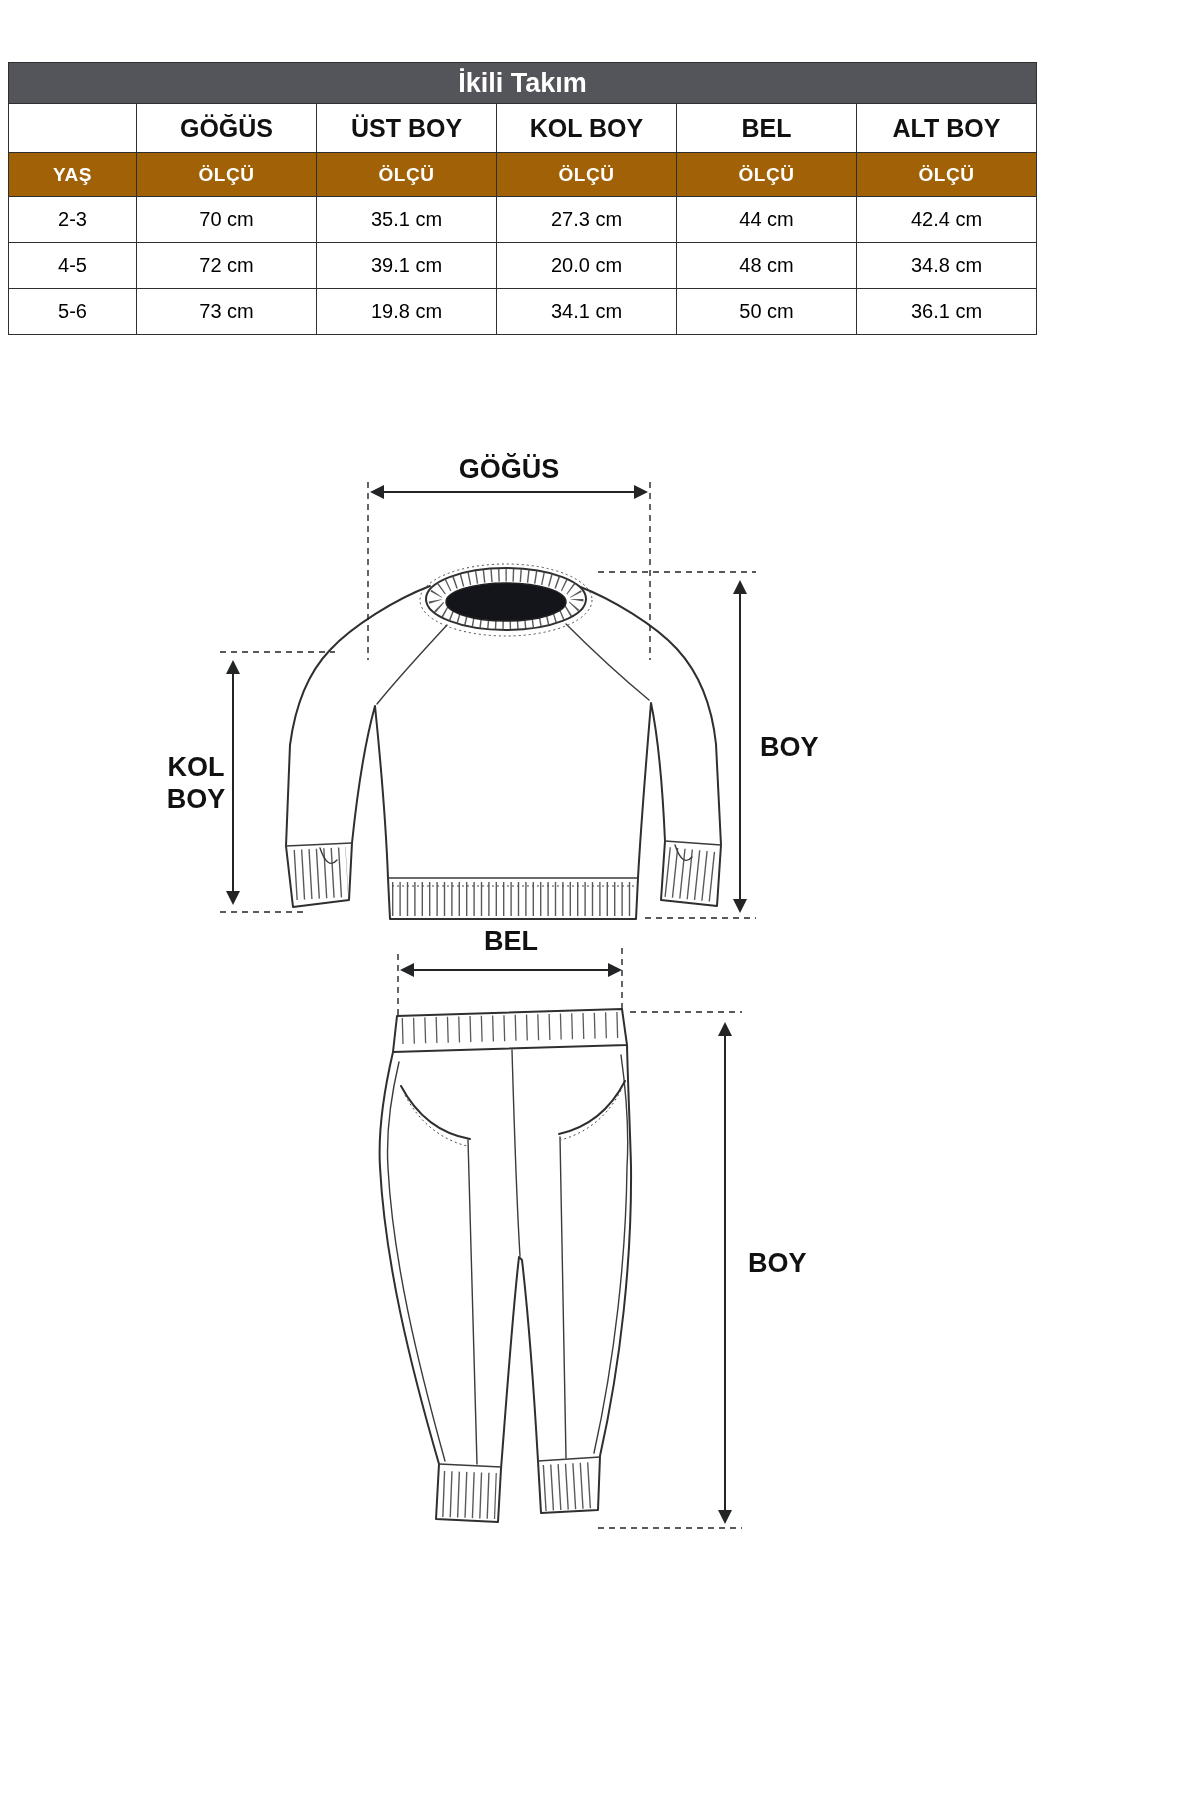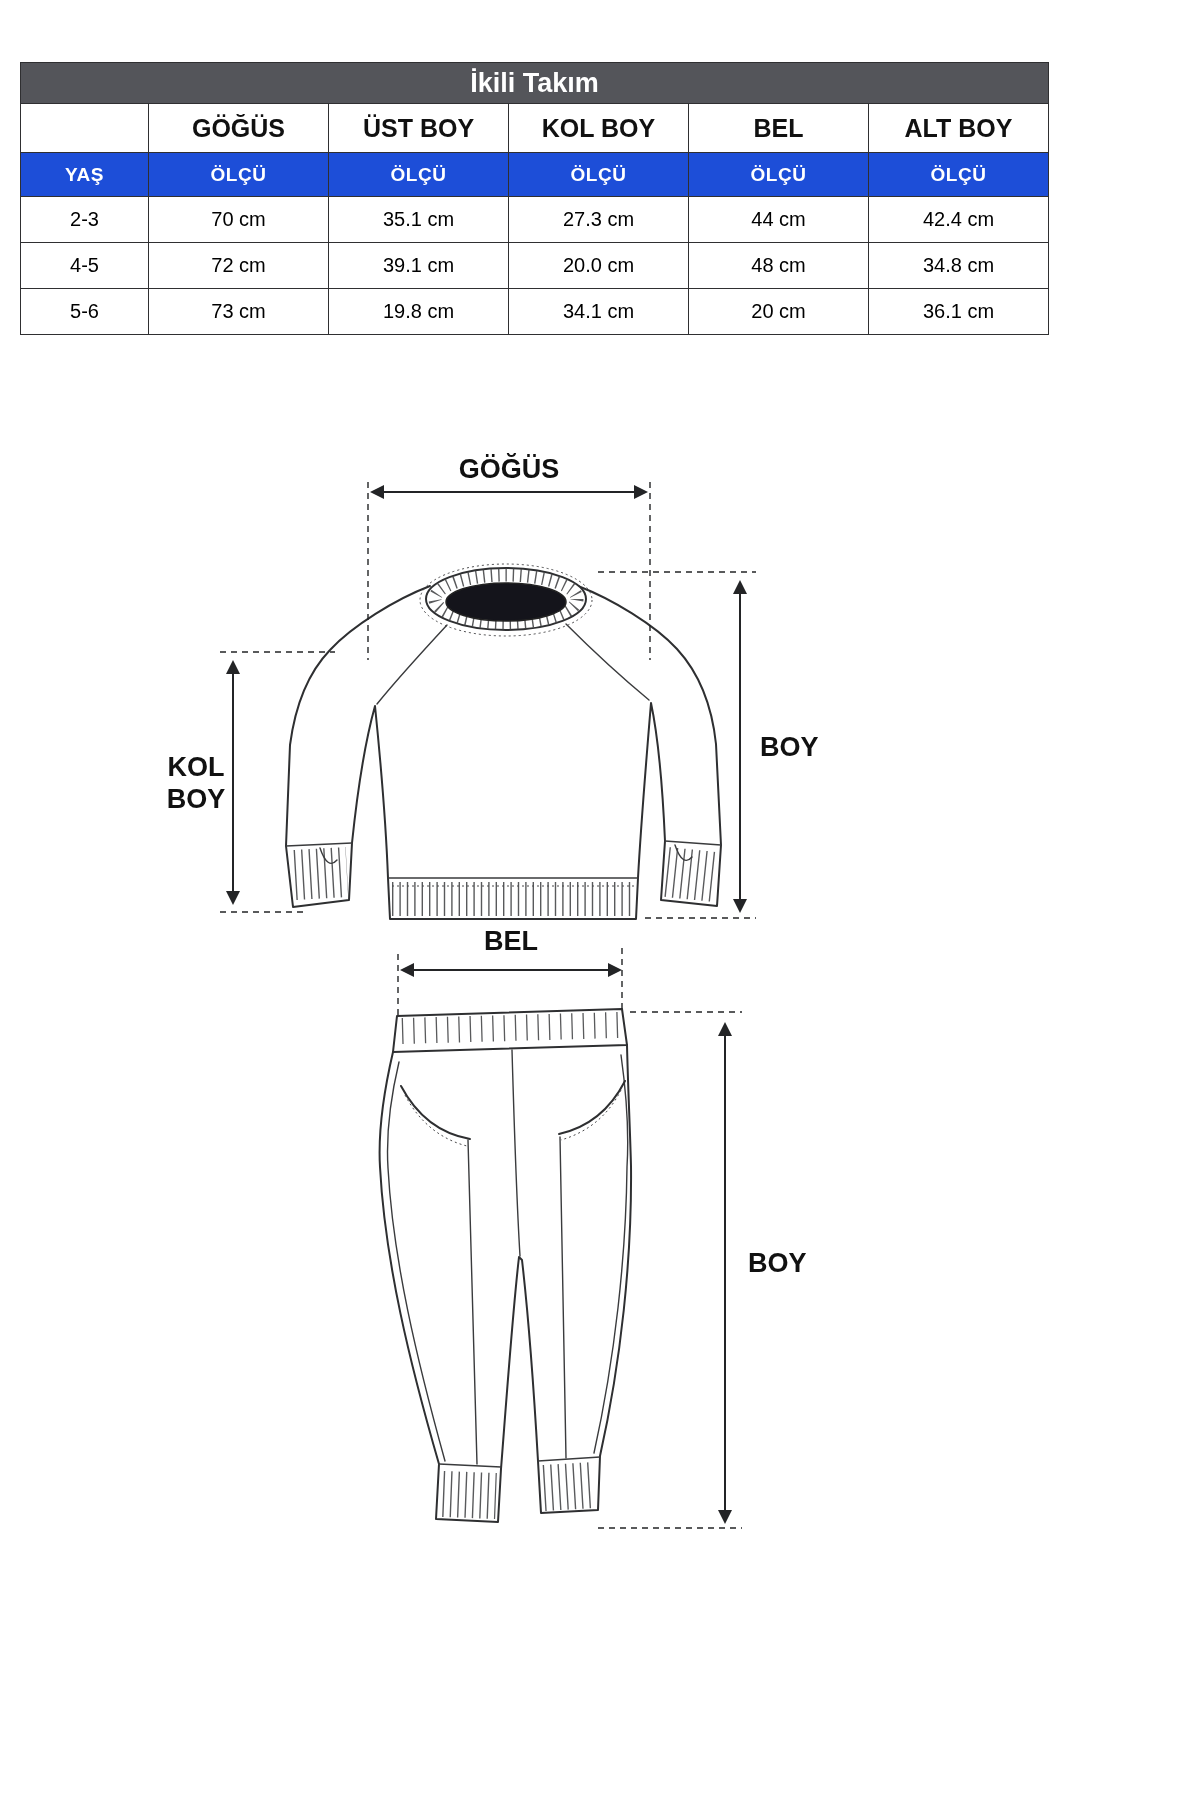--- a/index.html
+++ b/index.html
@@ -7,40 +7,40 @@
   body {
     width: 1200px; height: 1800px;
     background: #ffffff;
     font-family: "Liberation Sans", sans-serif;
     position: relative;
     color: #161616;
   }
 
   
   .size-table {
-    position: absolute; top: 62px; left: 20px;
+    position: absolute; top: 62px; left: 8px;
     width: 1028px;
     border-collapse: collapse;
     table-layout: fixed;
   }
   .size-table th, .size-table td {
     border: 1px solid #2f2f31;
     text-align: center; vertical-align: middle;
     padding: 0; overflow: hidden;
   }
   .title-row th {
     background: #54555a; color: #ffffff;
     font-size: 27px; font-weight: bold; height: 41px;
   }
   .col-head-row th {
     background: #ffffff; color: #111111;
     font-size: 25px; font-weight: bold; height: 49px;
   }
   .sub-head-row th {
-    background: #1d4ed8; color: #ffffff;
+    background: #a16207; color: #ffffff;
     font-size: 19px; font-weight: bold; height: 44px;
     letter-spacing: 0.5px;
   }
   .data-row td { font-size: 20px; color: #000000; height: 46px; }
   col.c0 { width: 128px; }
   col.c  { width: 180px; }
 
   
   .diagram { position: absolute; top: 430px; left: 0; }
   .outline { fill: none; stroke: #2e2f31; stroke-width: 2; stroke-linejoin: round; stroke-linecap: round; }
@@ -104,21 +104,21 @@
       <td>39.1 cm</td>
       <td>20.0 cm</td>
       <td>48 cm</td>
       <td>34.8 cm</td>
     </tr>
     <tr class="data-row">
       <td>5-6</td>
       <td>73 cm</td>
       <td>19.8 cm</td>
       <td>34.1 cm</td>
-      <td>20 cm</td>
+      <td>50 cm</td>
       <td>36.1 cm</td>
     </tr>
   </tbody>
 </table>
 
 <svg class="diagram" width="1200" height="1370" viewBox="0 430 1200 1370">
 
   <g>
     <path class="outline" d="M430,586 C396,599 352,626 330,650 C307,674 295,707 290,745 L286,846 L293,907 L349,900 L352,843
          C357,795 365,742 375,706 C381,765 386,825 388,878 L390,919 L636,919 L638,878

